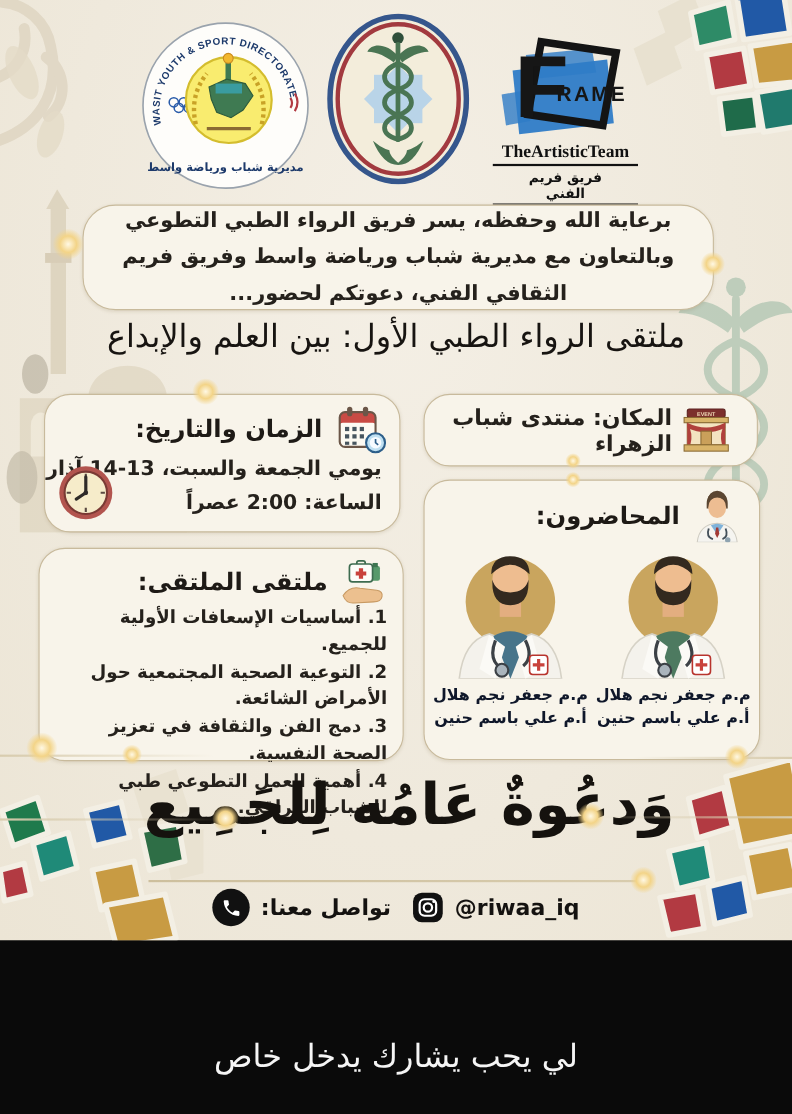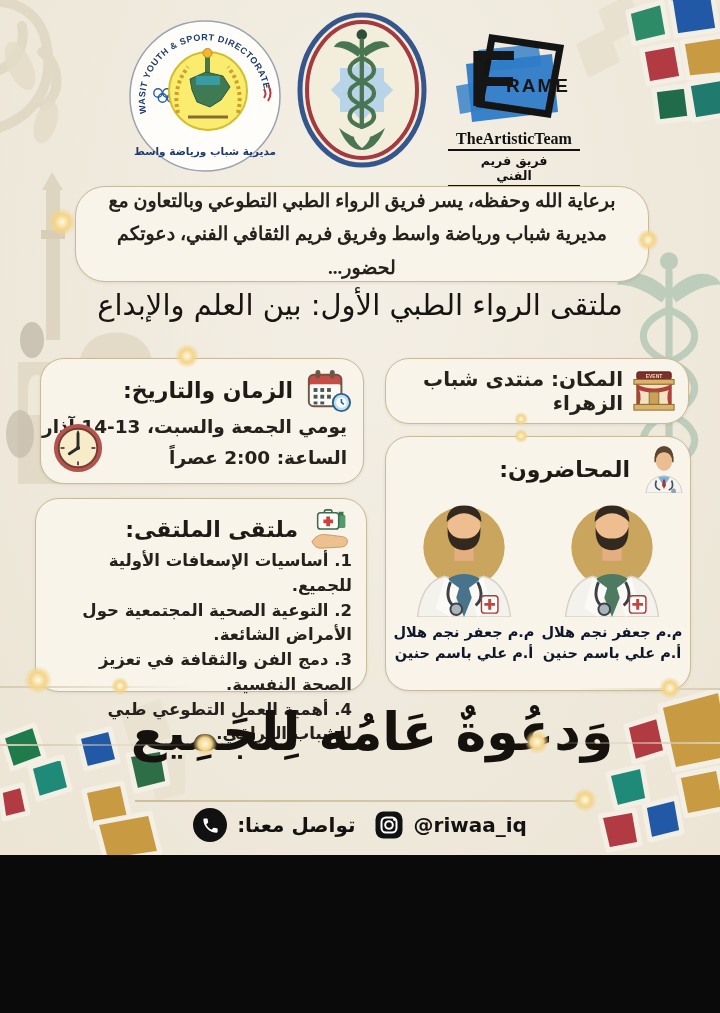--- a/index.html
+++ b/index.html
@@ -13,30 +13,30 @@
   .hdr-row{position:absolute;display:flex;direction:rtl;align-items:center;gap:12px;}
   .hdr-txt{font-weight:bold;font-size:22px;color:#1e1a16;}
   .dot{position:absolute;border-radius:50%;transform:translate(-50%,-50%);
        background:radial-gradient(circle,#fff8e3 0%,#f3d488 38%,rgba(243,212,136,0) 72%);}
   .dline{position:absolute;height:1.5px;background:linear-gradient(90deg,#cdbf9d,#d8ccae);}
   .glowline-l{background:linear-gradient(90deg,#d8ccae,rgba(216,204,174,0));}
   .glowline-r{background:linear-gradient(90deg,rgba(216,204,174,0),#d8ccae);}
   #title{position:absolute;top:288px;left:0;right:0;text-align:center;
          font-size:29px;font-weight:normal;color:#171411;}
   #intro-box{left:75px;top:186px;width:572px;height:94px;border-radius:30px;display:flex;
-             align-items:center;justify-content:center;font-family:Liberation Serif, serif;}
+             align-items:center;justify-content:center;}
   #intro-text{font-size:19px;font-weight:bold;text-align:center;line-height:1.75;padding:0 26px;}
   #time-box{left:40px;top:358px;width:322px;height:124px;}
   #time-lines{position:absolute;right:16px;top:52px;text-align:right;direction:rtl;
               font-size:18.5px;font-weight:bold;line-height:1.7;color:#25211c;}
   #topics-box{left:35px;top:498px;width:330px;height:192px;}
   #topics-list{position:absolute;top:50px;right:14px;left:10px;direction:rtl;text-align:right;
                font-size:16.5px;font-weight:bold;line-height:1.5;color:#25211c;}
   #location-box{left:385px;top:358px;width:304px;height:66px;display:flex;align-items:center;
-                direction:rtl;padding:0 12px;box-sizing:border-box;gap:9px;}
+                direction:rtl;padding:0 24px;box-sizing:border-box;gap:9px;}
   #location-text{font-size:20px;font-weight:bold;}
   #lect-box{left:385px;top:436px;width:304px;height:253px;}
   #docs{position:absolute;left:6px;right:6px;top:56px;display:flex;justify-content:space-between;}
   .doc{width:144px;text-align:center;}
   .doc-names{margin-top:1px;font-size:14.5px;font-weight:bold;line-height:1.45;direction:rtl;color:#0f172a;text-align:center;}
   #callig{position:absolute;top:702px;left:0;right:0;text-align:center;direction:rtl;
           font-size:52px;font-weight:bold;color:#15120e;letter-spacing:-1px;margin-left:24px;}
   #contact{position:absolute;top:808px;left:0;right:0;display:flex;justify-content:center;
            align-items:center;gap:10px;direction:ltr;text-align:center;}
   .c-txt{font-size:20px;font-weight:bold;color:#141210;}
@@ -246,21 +246,21 @@
         <path d="M5 14 Q11 24 8 35 L5 35 Z" fill="#b0403c"></path>
         <path d="M41 14 Q35 24 38 35 L41 35 Z" fill="#b0403c"></path>
         <path d="M5 14 Q23 23 41 14 L41 19 Q23 27 5 19 Z" fill="#b0403c"></path>
         <rect x="18" y="22" width="10" height="13" fill="#caa05a" stroke="#8a6a33"></rect>
         <rect x="2" y="35" width="42" height="6" fill="#d9b469" stroke="#8a6a33"></rect>
       </svg>
       <div id="location-text" class="ar">المكان: منتدى شباب الزهراء</div>
     </div>
 
     <div id="lect-box" class="panel">
-      <div class="hdr-row" style="right:4px;top:8px;">
+      <div class="hdr-row" style="right:16px;top:8px;">
         <svg width="44" height="48" viewBox="0 0 46 50">
           <path d="M13 13 a10 11 0 0 1 20 0 v5 h-20 z" fill="#5b4632"></path>
           <ellipse cx="23" cy="17" rx="8.5" ry="10" fill="#edbd92"></ellipse>
           <path d="M14 12 q9 -9 18 0 v-2 a9 9 0 0 0 -18 0 z" fill="#5b4632"></path>
           <path d="M4 50 q2 -17 19 -18 q17 1 19 18 z" fill="#f5f4f0" stroke="#cfccc2"></path>
           <path d="M17 34 q6 -3 12 0 l-6 9 z" fill="#7fb2d9"></path>
           <path d="M22 36 h2 l1 6 l-2 4 l-2 -4 z" fill="#a23a35"></path>
           <path d="M15 37 q-3 8 4 10 M31 37 q3 8 -3 10" stroke="#44505a" fill="none" stroke-width="1.8"></path>
           <circle cx="33" cy="48" r="2.6" fill="#8fa3b0"></circle>
         </svg>
@@ -362,13 +362,16 @@
       <svg width="30" height="30" viewBox="0 0 30 30" style="flex:none;margin-left:8px;">
         <rect x="1.5" y="1.5" width="27" height="27" rx="8" fill="#111"></rect>
         <rect x="7.5" y="7.5" width="15" height="15" rx="4.5" fill="none" stroke="#fff" stroke-width="2"></rect>
         <circle cx="15" cy="15" r="3.8" fill="none" stroke="#fff" stroke-width="2"></circle>
         <circle cx="20.4" cy="9.6" r="1.4" fill="#fff"></circle>
       </svg>
       <span class="c-txt">@riwaa_iq</span>
     </div>
   </div>
 
+  <div id="footer-bar">
+    <div id="footer-cap">لي يحب يشارك يدخل خاص</div>
+  </div>
 </div>
 
 </body></html>

